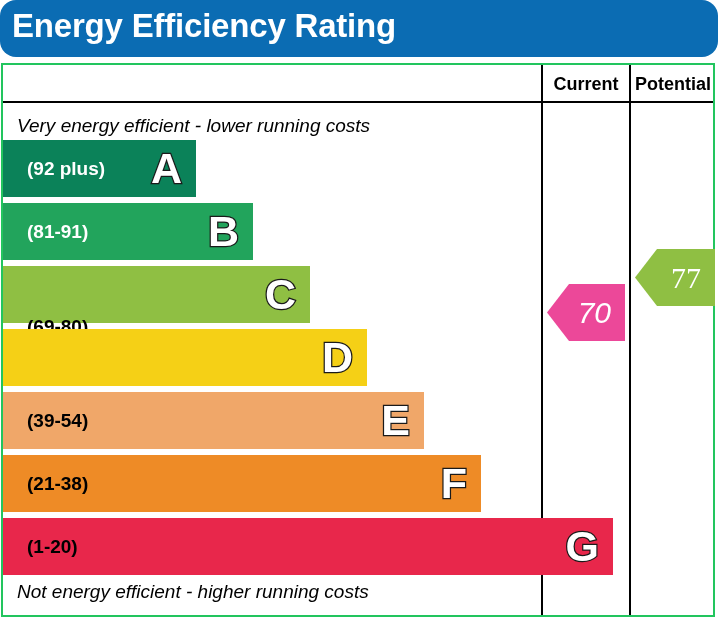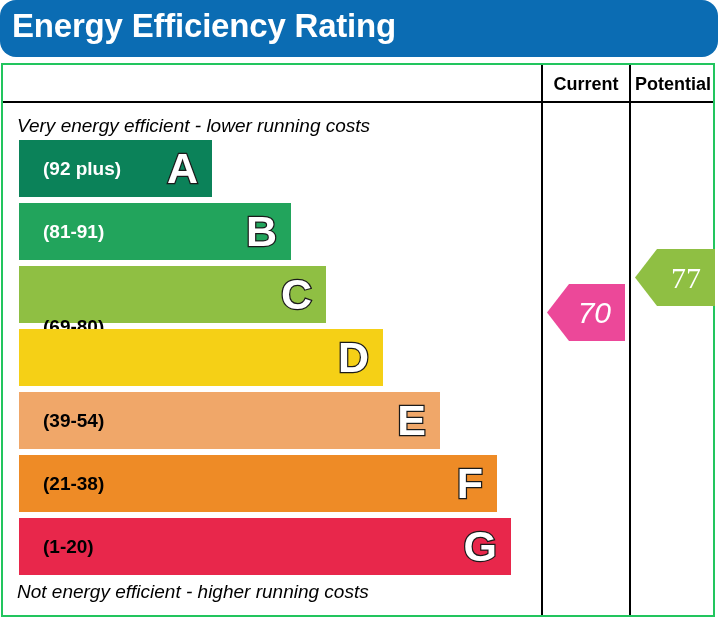--- a/index.html
+++ b/index.html
@@ -103,21 +103,21 @@
     font-style: italic;
     color: #000000;
     white-space: nowrap;
   }
   .caption.top    { top: 12px; }
   .caption.bottom { top: 478px; }
 
   
   .bars {
     position: absolute;
-    left: 16px;
+    left: 0;
     top: 0;
     width: 538px;
     height: 512px;
     text-align: right;
   }
   .bar {
     position: absolute;
     left: 0;
     height: 57px;
     display: block;
@@ -184,40 +184,40 @@
       <div class="col-div c1" style="height:512px;"></div>
       <div class="col-div c2" style="height:512px;"></div>
 
       <div class="caption top">Very energy efficient - lower running costs</div>
 
       <div class="bars">
           <div class="bar" style="top: 37px; width: 193px; background: rgb(11, 130, 89);">
             <span class="range" style="color: rgb(255, 255, 255);">(92 plus)</span>
             <span class="letter">A</span>
           </div>
-          <div class="bar" style="top: 100px; width: 250px; background: rgb(34, 164, 92); padding-left: 22px;">
+          <div class="bar" style="top: 100px; width: 250px; background: rgb(34, 164, 92);">
             <span class="range" style="color: rgb(255, 255, 255);">(81-91)</span>
             <span class="letter">B</span>
           </div>
           <div class="bar" style="top: 163px; width: 307px; background: rgb(143, 191, 67);">
             <span class="range" style="color: rgb(0, 0, 0); margin-top: 32px;">(69-80)</span>
             <span class="letter">C</span>
           </div>
           <div class="bar" style="top: 226px; width: 364px; background: rgb(245, 208, 22);">
             <span class="letter">D</span>
           </div>
           <div class="bar" style="top: 289px; width: 421px; background: rgb(240, 167, 105);">
             <span class="range" style="color: rgb(0, 0, 0);">(39-54)</span>
             <span class="letter">E</span>
           </div>
           <div class="bar" style="top: 352px; width: 478px; background: rgb(238, 139, 38);">
             <span class="range" style="color: rgb(0, 0, 0);">(21-38)</span>
             <span class="letter">F</span>
           </div>
-          <div class="bar" style="top: 415px; width: 492px; background: rgb(232, 39, 75);">
+          <div class="bar" style="top: 415px; width: 610px; background: rgb(232, 39, 75);">
             <span class="range" style="color: rgb(0, 0, 0);">(1-20)</span>
             <span class="letter">G</span>
           </div>
         </div>
 
       <div class="caption bottom">Not energy efficient - higher running costs</div>
 
       <div class="marker current" style="background: #ec4899; top: 181px; font-style: italic;">70</div>
       <div class="marker potential" style="background: rgb(143, 191, 67); top: 146px; font-family: Liberation Serif, serif;">77</div>
 

